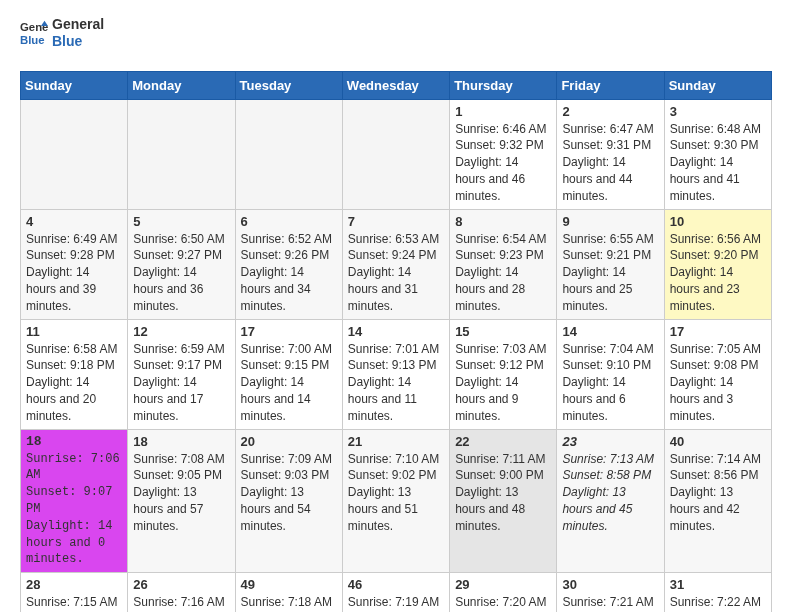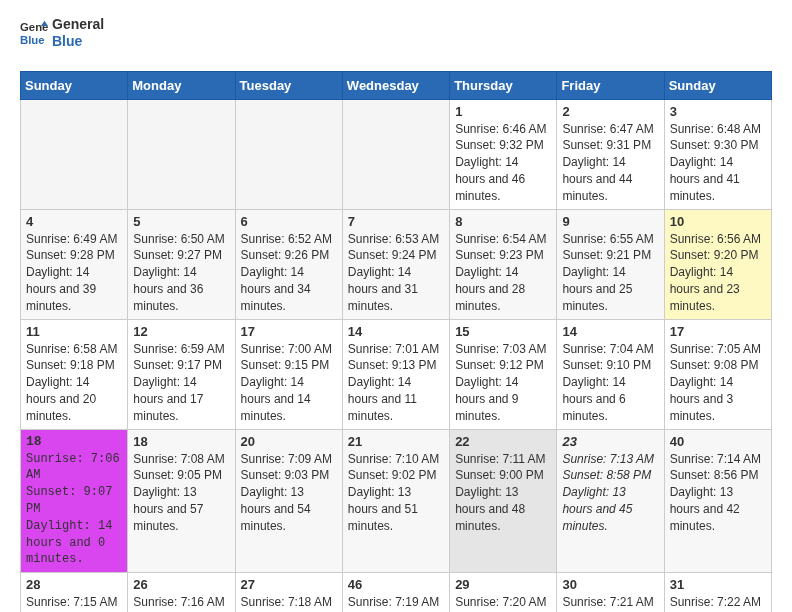--- a/index.html
+++ b/index.html
@@ -225,21 +225,21 @@
       <tr>
         <td>
           <span class="day-num">28</span>
           <div class="day-info">Sunrise: 7:15 AM<br>Sunset: 8:55 PM<br>Daylight: 13 hours and 39 minutes.</div>
         </td>
         <td>
           <span class="day-num">26</span>
           <div class="day-info">Sunrise: 7:16 AM<br>Sunset: 8:53 PM<br>Daylight: 13 hours and 36 minutes.</div>
         </td>
         <td>
-          <span class="day-num">27</span>
+          <span class="day-num">49</span>
           <div class="day-info">Sunrise: 7:18 AM<br>Sunset: 8:51 PM<br>Daylight: 13 hours and 33 minutes.</div>
         </td>
         <td>
           <span class="day-num">46</span>
           <div class="day-info">Sunrise: 7:19 AM<br>Sunset: 8:49 PM<br>Daylight: 13 hours and 30 minutes.</div>
         </td>
         <td>
           <span class="day-num">29</span>
           <div class="day-info">Sunrise: 7:20 AM<br>Sunset: 8:47 PM<br>Daylight: 13 hours and 27 minutes.</div>
         </td>

